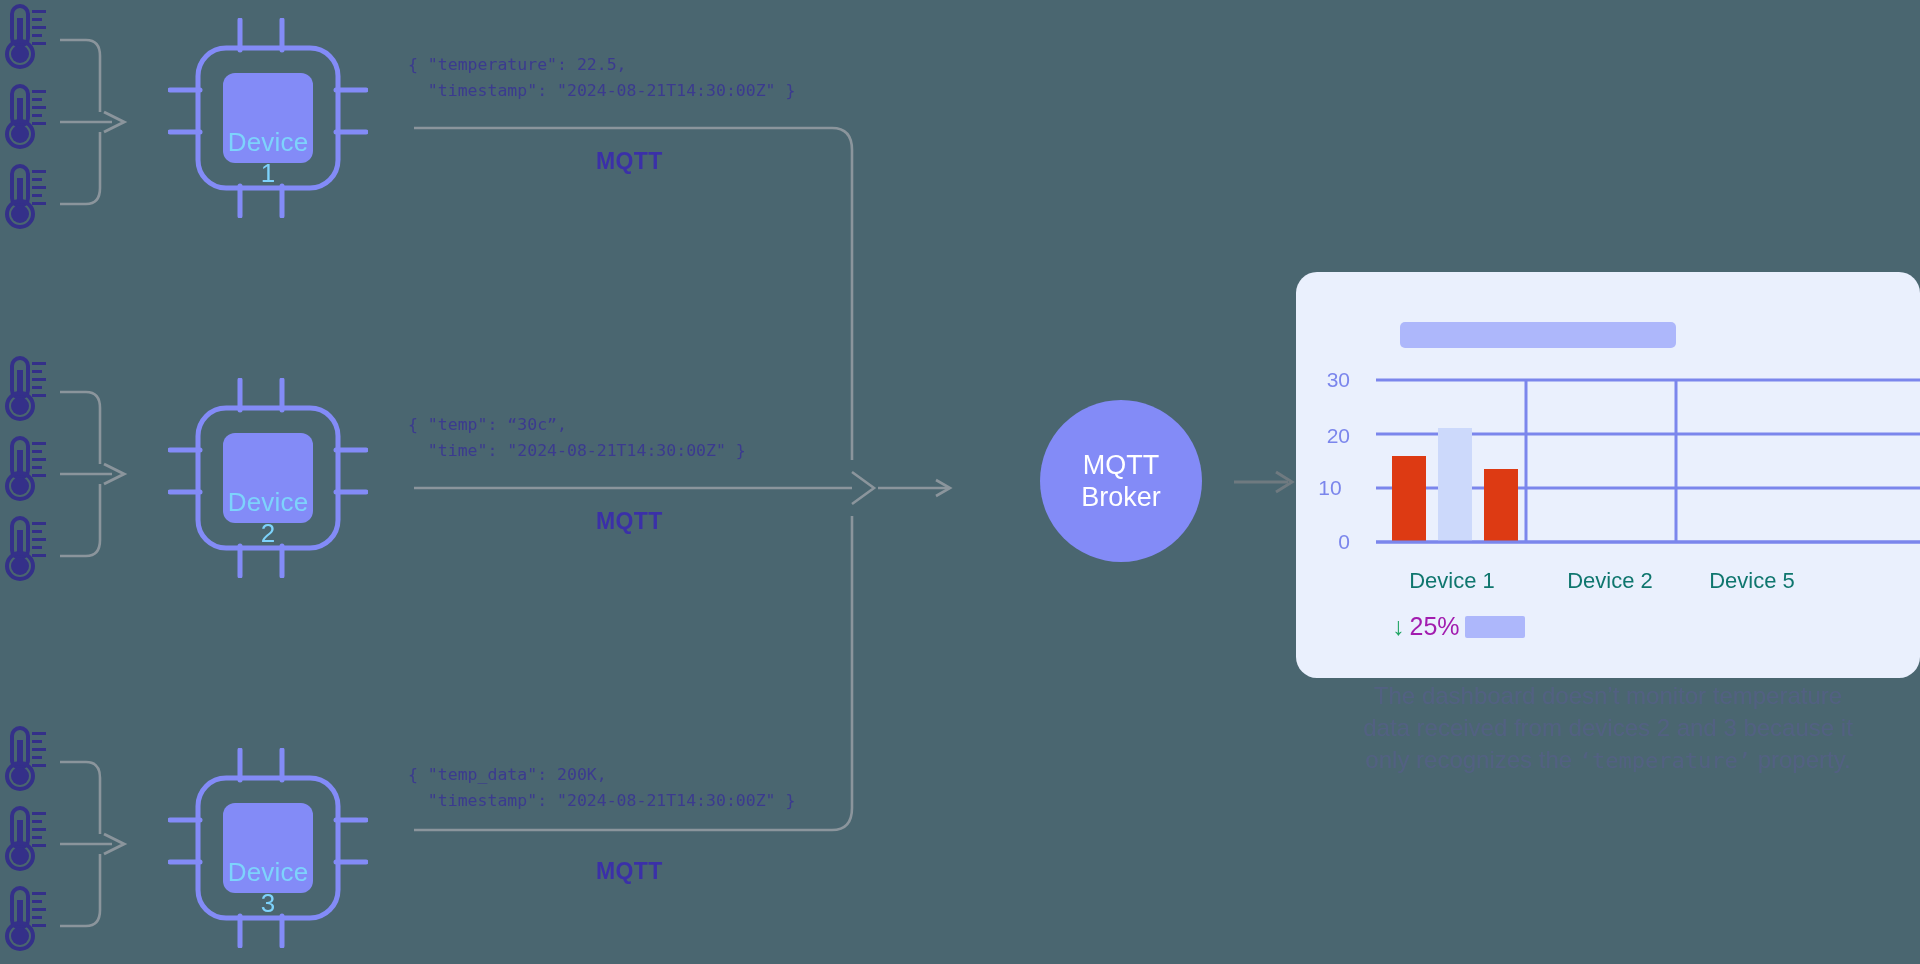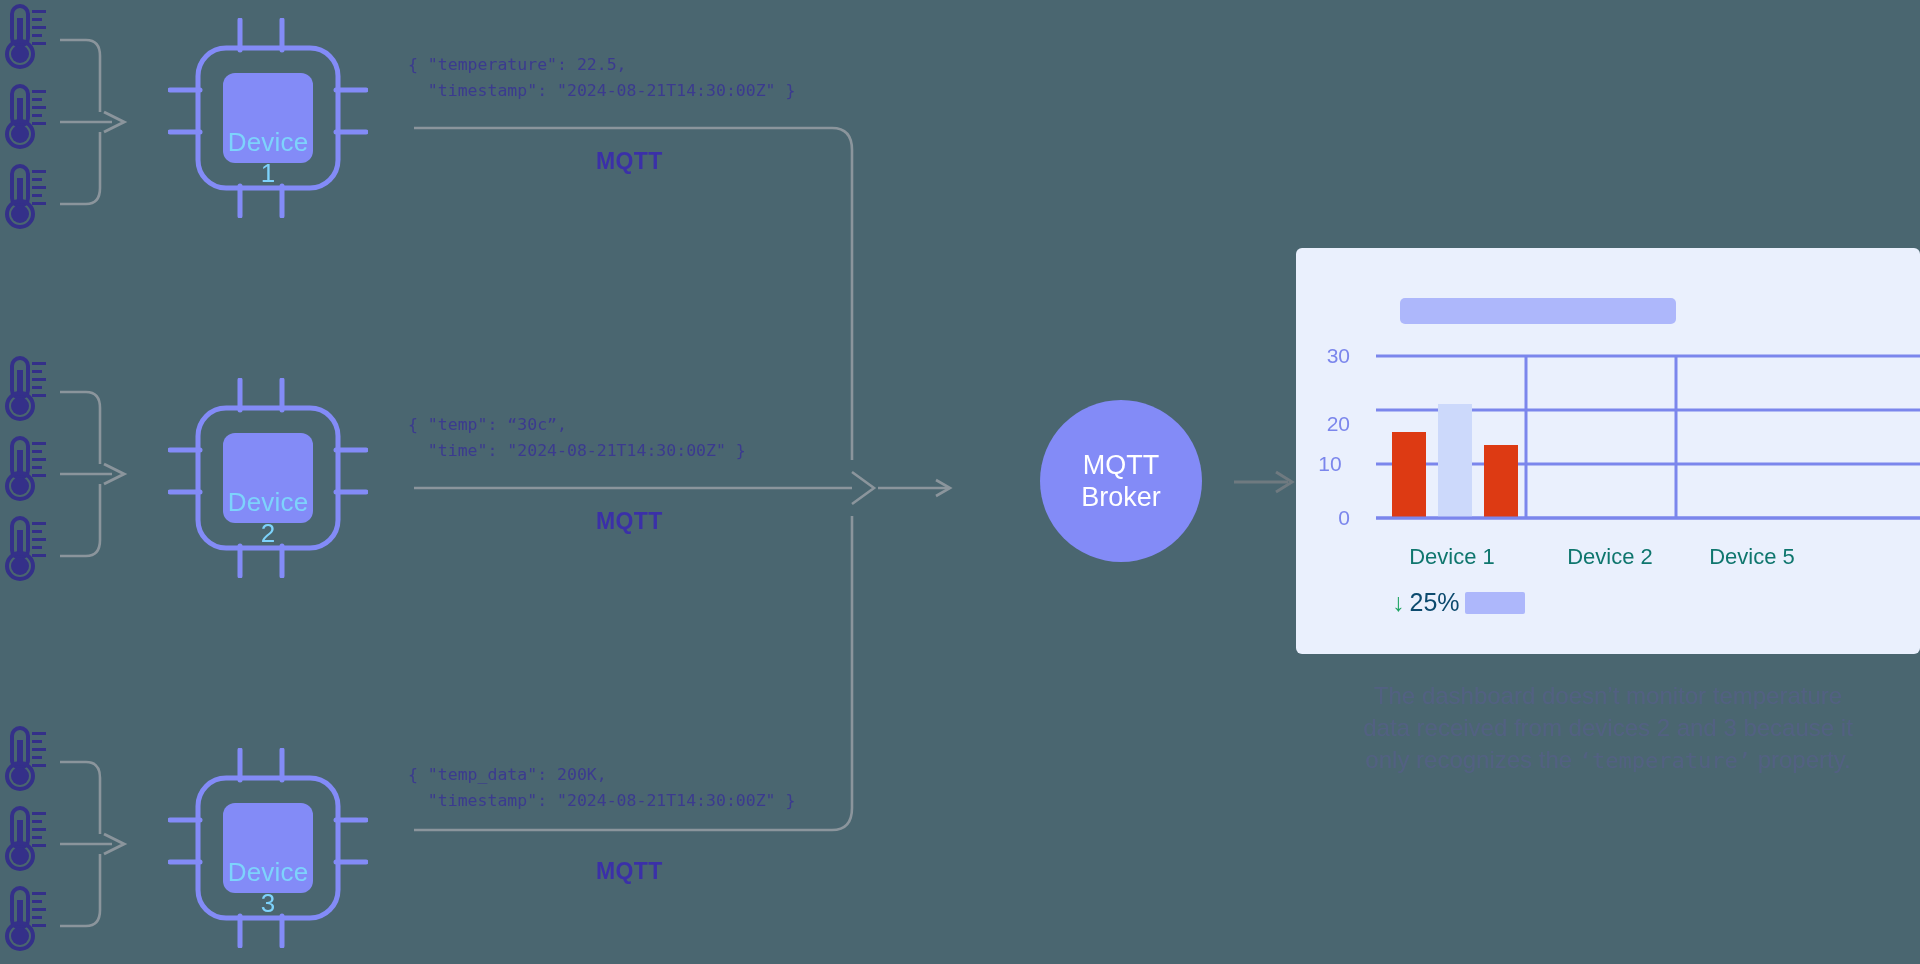--- a/index.html
+++ b/index.html
@@ -74,21 +74,22 @@
     font-size: 27px;
     line-height: 1.2;
     text-align: center;
     white-space: pre-line;
   }
 
   
   .card {
     position: absolute;
     background: #eaf0fd;
-    border-radius: 6px;
+    border-radius: 21px;
+    margin-top: 24px;
   }
   .card-title-bar {
     position: absolute;
     background: #adb7fb;
     border-radius: 5px;
   }
   .axis-tick {
     position: absolute;
     color: #7b86ec;
     font-size: 21px;
@@ -101,21 +102,21 @@
     font-size: 22px;
     text-align: center;
   }
   .kpi {
     position: absolute;
     display: flex;
     align-items: center;
     gap: 5px;
   }
   .kpi-arrow { color: #1fa463; font-size: 25px; line-height: 1; }
-  .kpi-value { color: #0c4a6e; font-size: 25px; }
+  .kpi-value { color: #a21caf; font-size: 25px; }
   .kpi-ghost {
     width: 60px; height: 22px;
     background: #adb7fb;
     border-radius: 2px;
   }
 
   
   .caption {
     position: absolute;
     color: #565f8a;
@@ -381,21 +382,21 @@
       </g>
 
       <rect x="96" y="88" width="34" height="86" fill="#dd3a13"></rect>
       <rect x="142" y="60" width="34" height="114" fill="#ccd9fb"></rect>
       <rect x="188" y="101" width="34" height="73" fill="#dd3a13"></rect>
 
       <line x1="80" y1="174" x2="624" y2="174" stroke="#7b86ec" stroke-width="3"></line>
     </svg>
 
     <div class="axis-tick" style="left:14px; top:96px;">30</div>
-    <div class="axis-tick" style="left:14px; top:164px;">20</div>
+    <div class="axis-tick" style="left:14px; top:152px;">20</div>
     <div class="axis-tick" style="left:14px; top:204px;text-align:center;">10</div>
     <div class="axis-tick" style="left:14px; top:258px;">0</div>
 
     <div class="cat-label" style="left:82px; top:296px; width:148px;">Device 1</div>
     <div class="cat-label" style="left:240px; top:296px; width:148px;">Device 2</div>
     <div class="cat-label" style="left:382px; top:296px; width:148px;">Device 5</div>
 
     <div class="kpi" style="left:96px; top:340px;">
       <span class="kpi-arrow">↓</span>
       <span class="kpi-value">25%</span>

